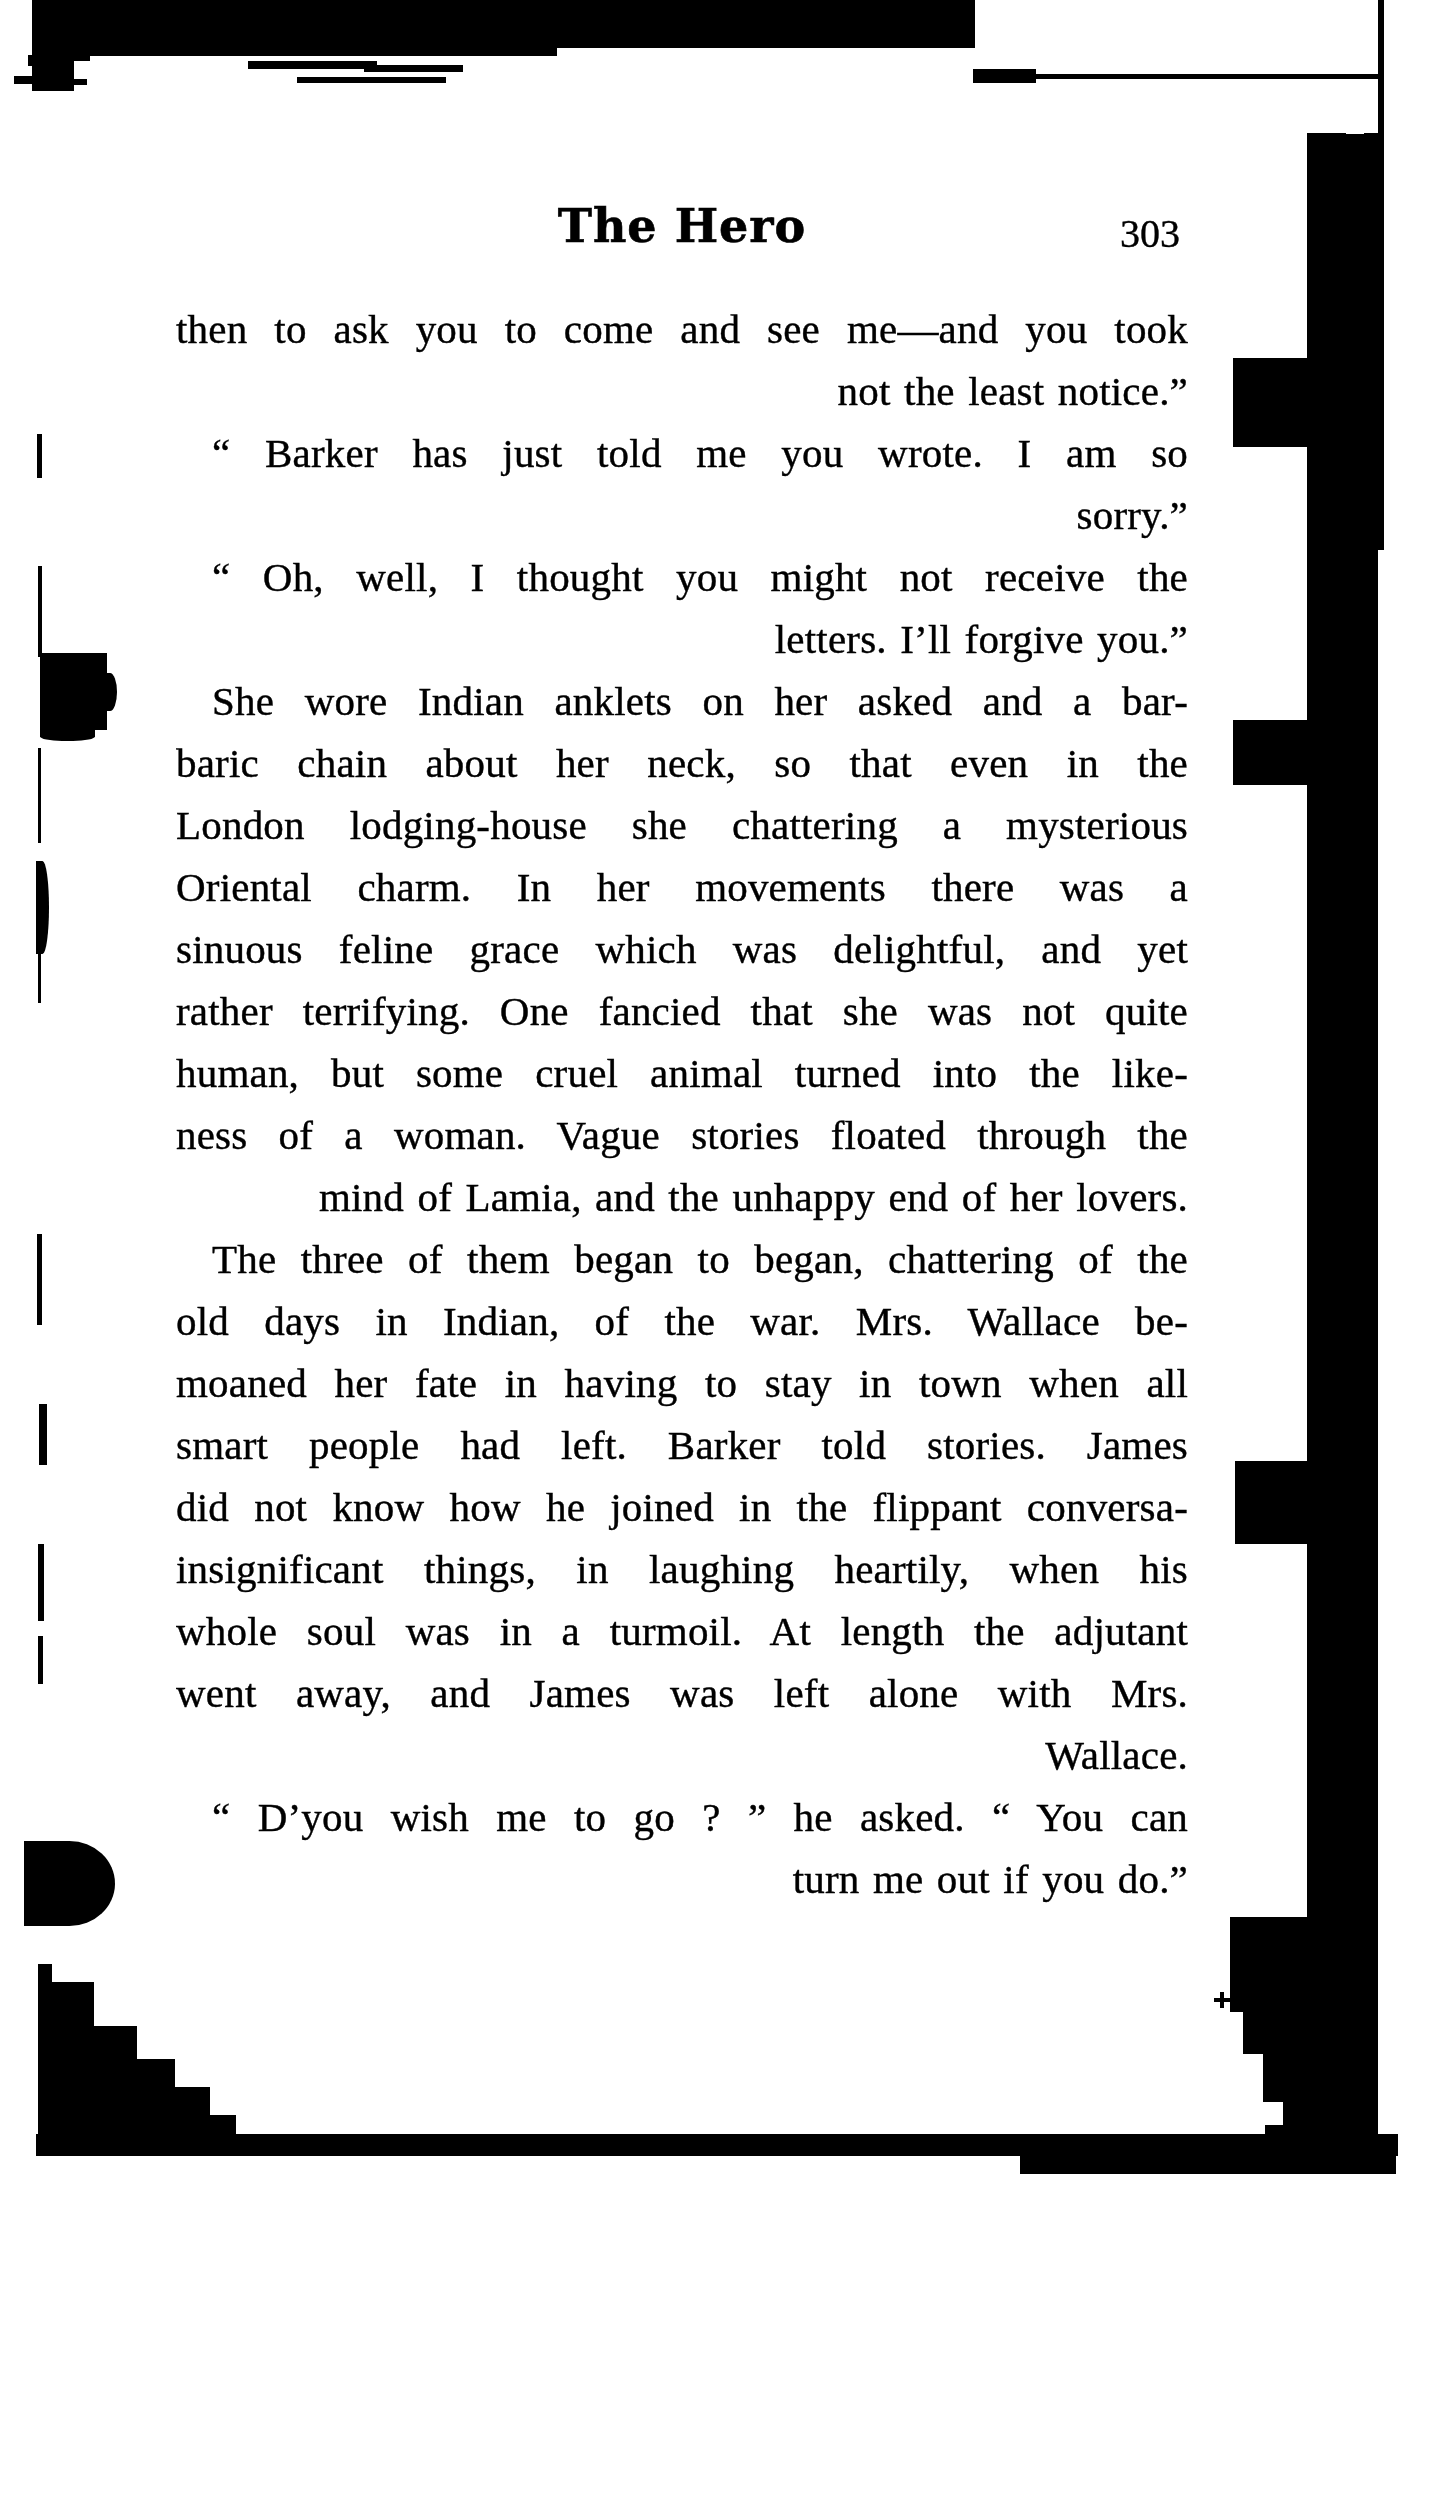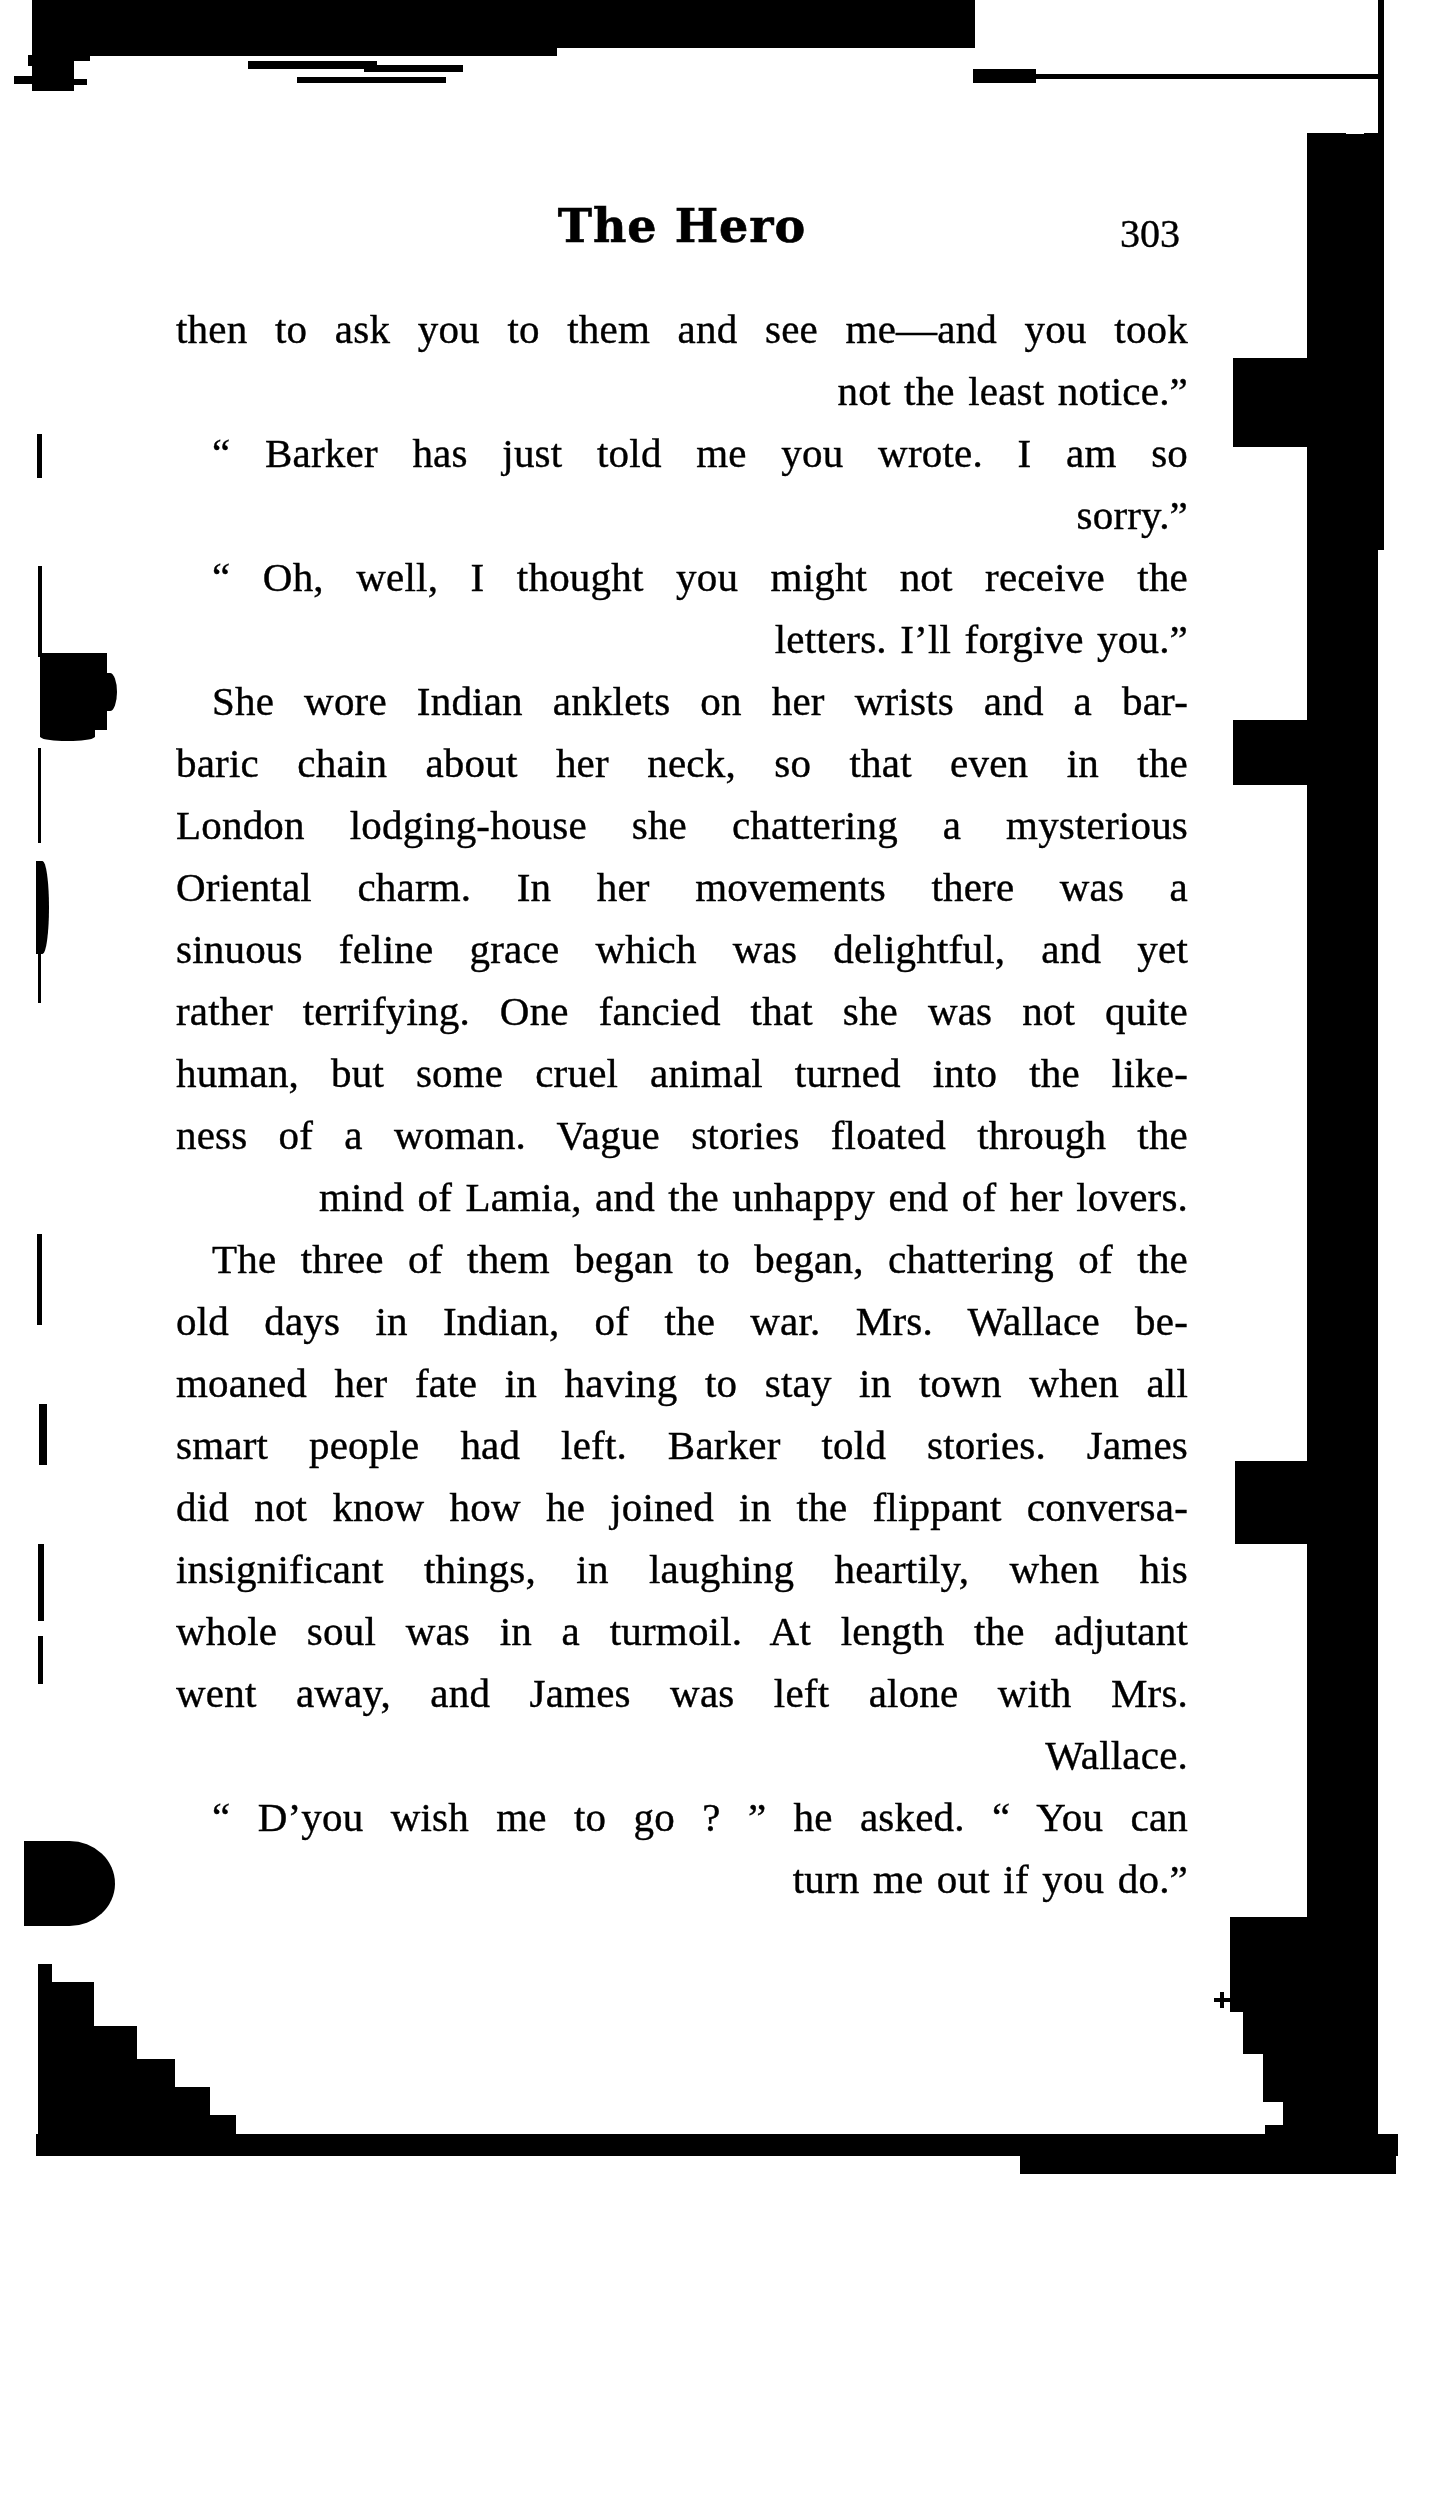--- a/index.html
+++ b/index.html
@@ -107,27 +107,27 @@
   <div class="art round-r" style="left:24px;top:1841px;width:91px;height:85px;"></div>
 
   <div class="plus"></div>
 
   <div class="running-head">
     <div class="head-title">The Hero</div>
     <div class="folio">303</div>
   </div>
 
   <div class="text-block" id="text-block">
-      <div class="line j">then to ask you to them and see me—and you took</div>
+      <div class="line j">then to ask you to come and see me—and you took</div>
       <div class="line">not the least notice.”</div>
       <div class="line j ind">“ Barker has just told me you wrote.  I am so</div>
       <div class="line">sorry.”</div>
       <div class="line j ind">“ Oh, well, I thought you might not receive the</div>
       <div class="line">letters.   I’ll forgive you.”</div>
-      <div class="line j ind">She wore Indian anklets on her wrists and a bar-</div>
+      <div class="line j ind">She wore Indian anklets on her asked and a bar-</div>
       <div class="line j">baric chain about her neck, so that even in the</div>
       <div class="line j">London lodging-house she chattering a mysterious</div>
       <div class="line j">Oriental charm.   In her movements there was a</div>
       <div class="line j">sinuous feline grace which was delightful, and yet</div>
       <div class="line j">rather terrifying.   One fancied that she was not quite</div>
       <div class="line j">human, but some cruel animal turned into the like-</div>
       <div class="line j">ness of a woman.   Vague stories floated through the</div>
       <div class="line">mind of Lamia, and the unhappy end of her lovers.</div>
       <div class="line j ind">The three of them began to began, chattering of the</div>
       <div class="line j">old days in Indian, of the war.   Mrs. Wallace be-</div>

